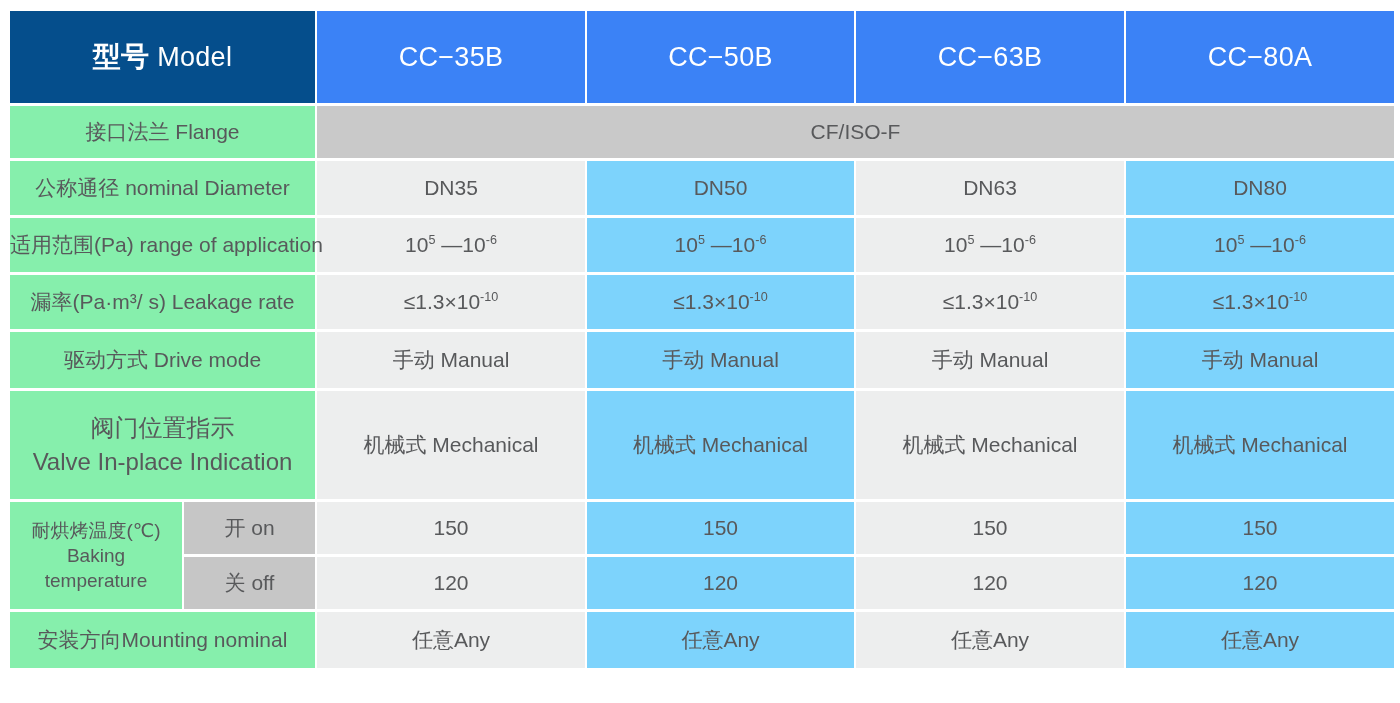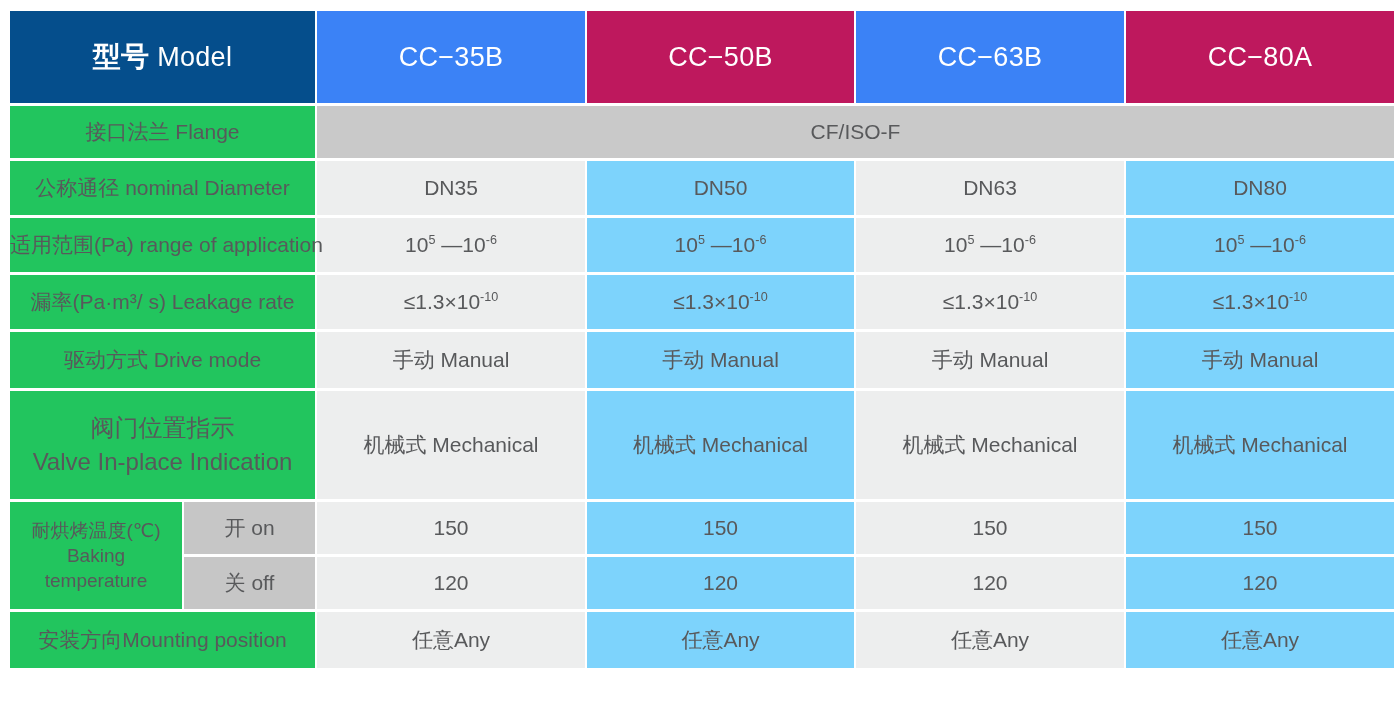--- a/index.html
+++ b/index.html
@@ -35,27 +35,27 @@
 
   
   tr.header td{
     height:92px;
     color:#ffffff;
     font-size:27px;
     letter-spacing:0.3px;
   }
   td.hd-label{background:#054E8C;}
   td.hd-red{background:#3b82f6;}
-  td.hd-blue{background:#be185d;}
+  td.hd-blue{background:#3b82f6;}
   td.hd-label .zh{font-weight:700;font-size:28px;}
   td.hd-label .en{font-weight:400;font-size:27px;}
 
   
   td.rowlabel{
-    background:#22c55e;
+    background:#86efac;
     font-size:20px;
     color:#5d5e60;
     white-space:normal;
     padding:4px 6px;
   }
   td.val-a{background:#EDEEEE;}
   td.val-b{background:#7dd3fc;}
   td.merged{background:#C9C9C9;}
   td.subcell{background:#C6C6C6;font-size:21px;color:#5d5e60;}
 
@@ -184,21 +184,21 @@
 
       <tr class="r-bake2">
         <td class="subcell">关 off</td>
         <td class="val-a">120</td>
         <td class="val-b">120</td>
         <td class="val-a">120</td>
         <td class="val-b">120</td>
       </tr>
 
       <tr class="r-mount">
-        <td class="rowlabel" colspan="2">安装方向Mounting position</td>
+        <td class="rowlabel" colspan="2">安装方向Mounting nominal</td>
         <td class="val-a">任意Any</td>
         <td class="val-b">任意Any</td>
         <td class="val-a">任意Any</td>
         <td class="val-b">任意Any</td>
       </tr>
 
     </tbody>
   </table>
 </div>
 

